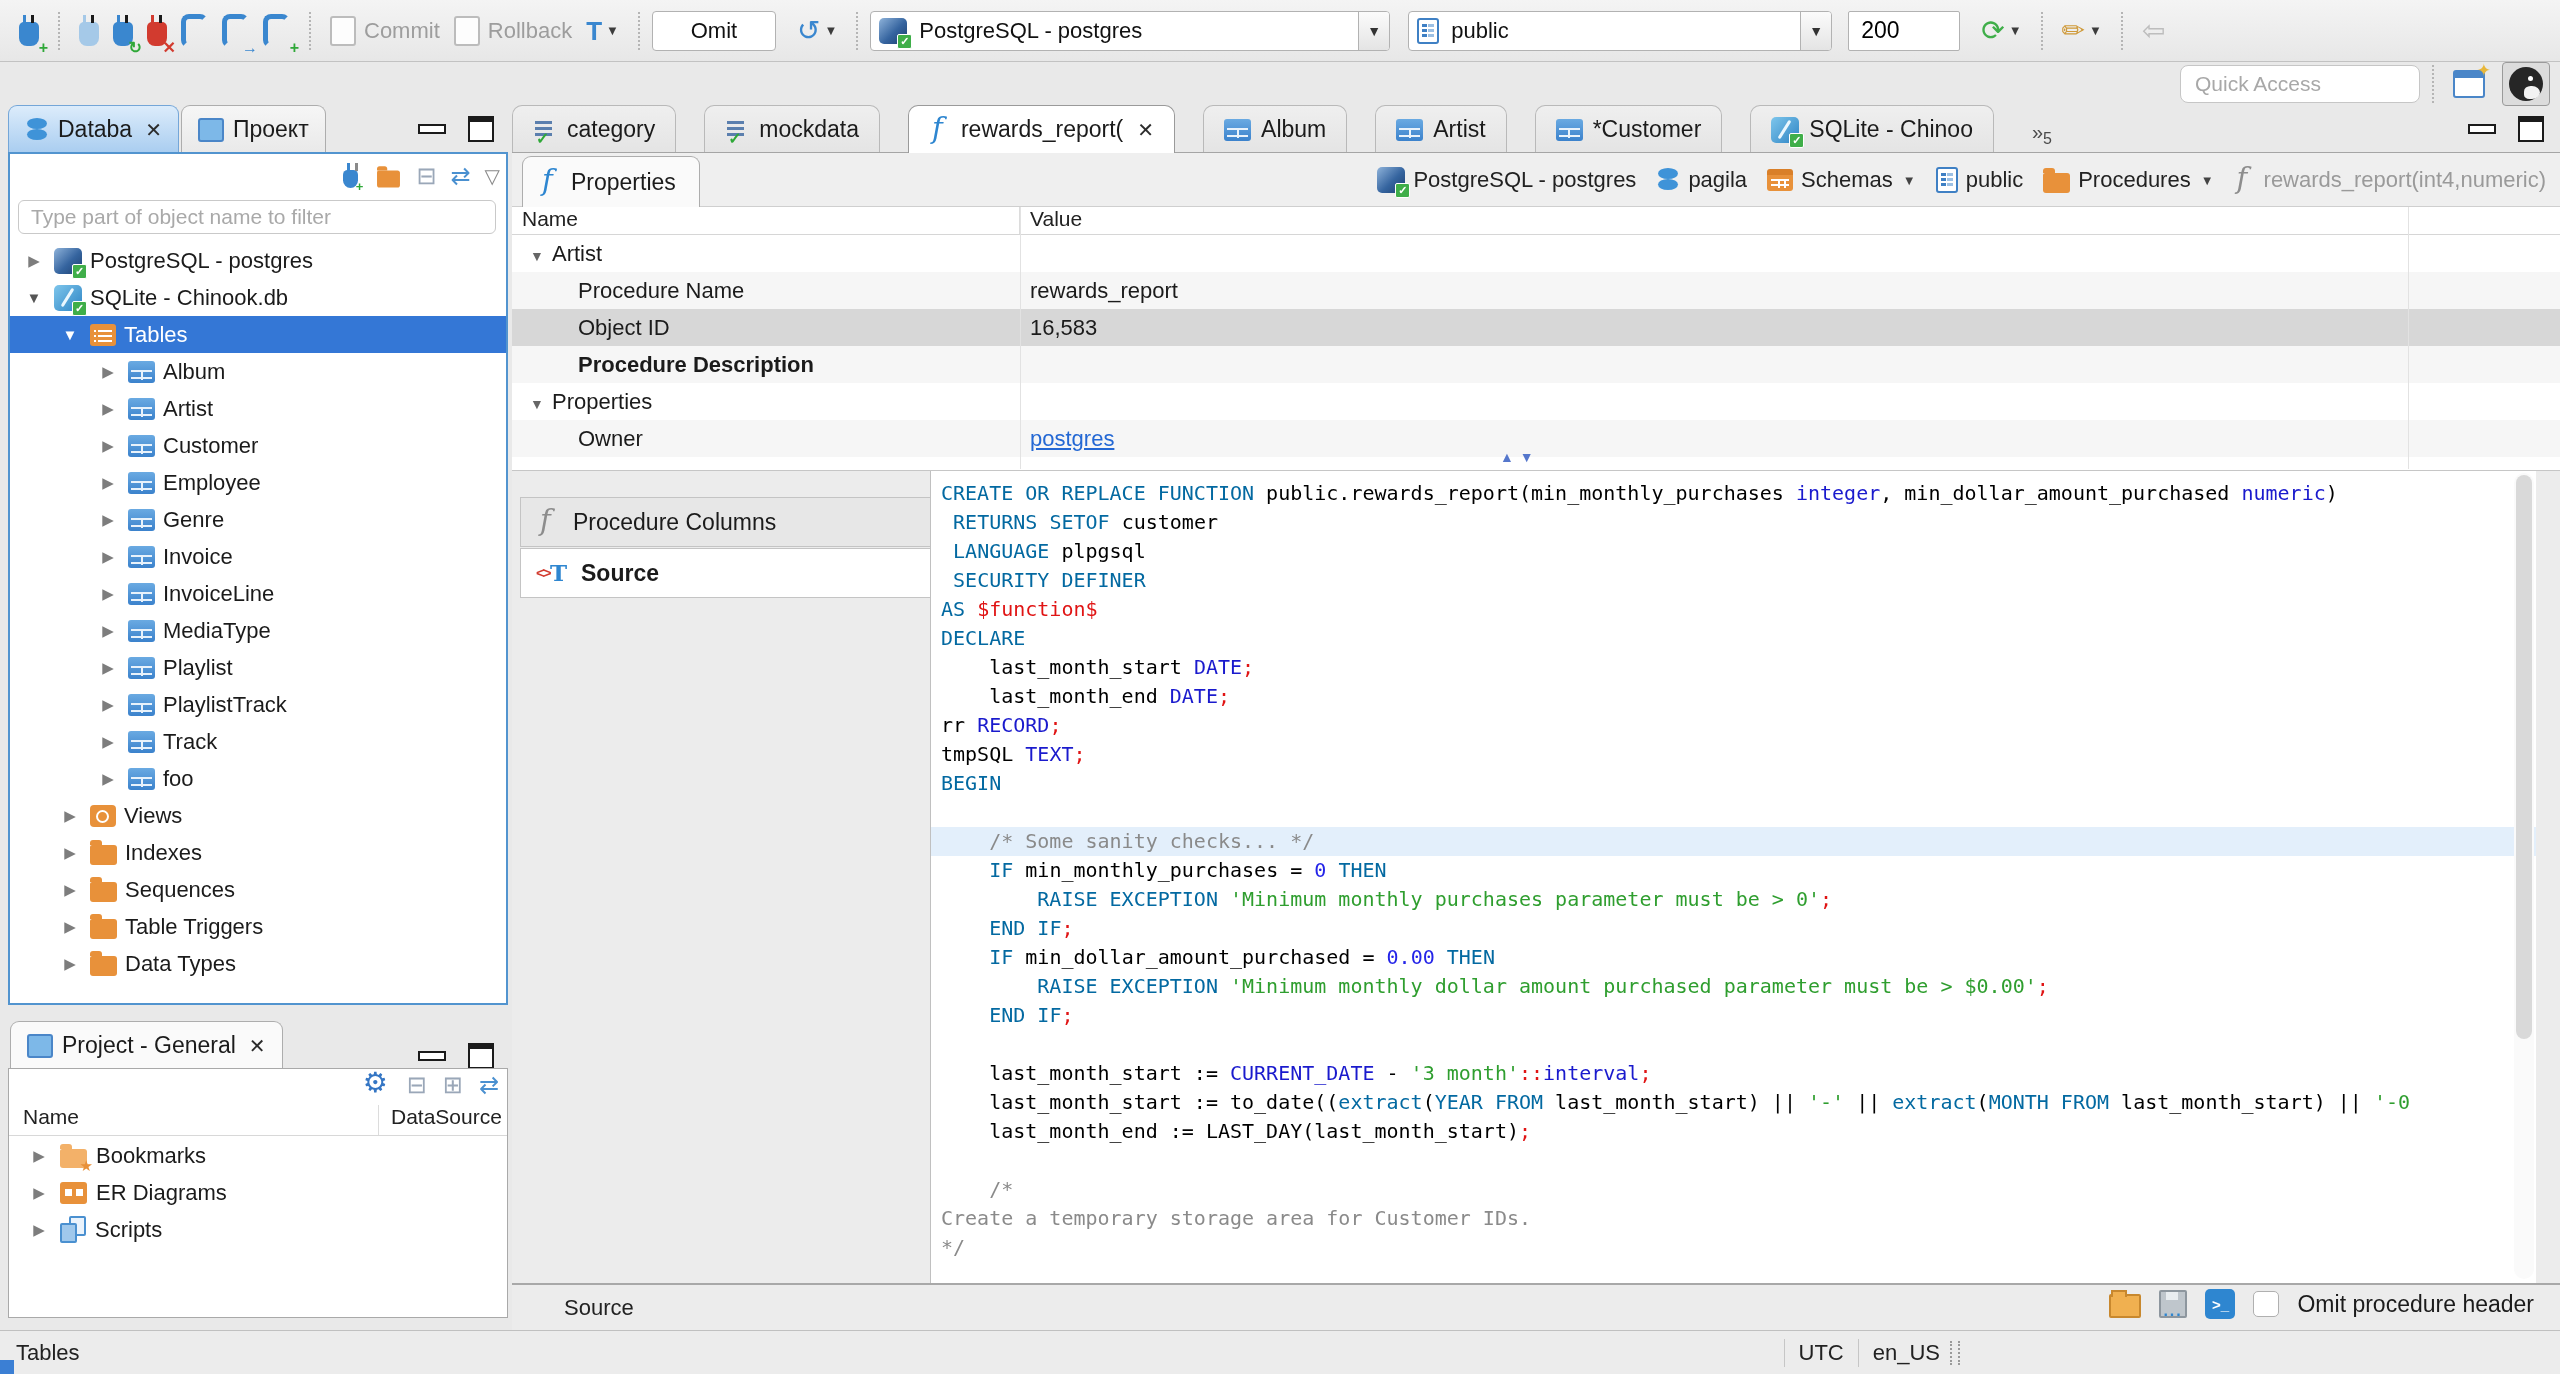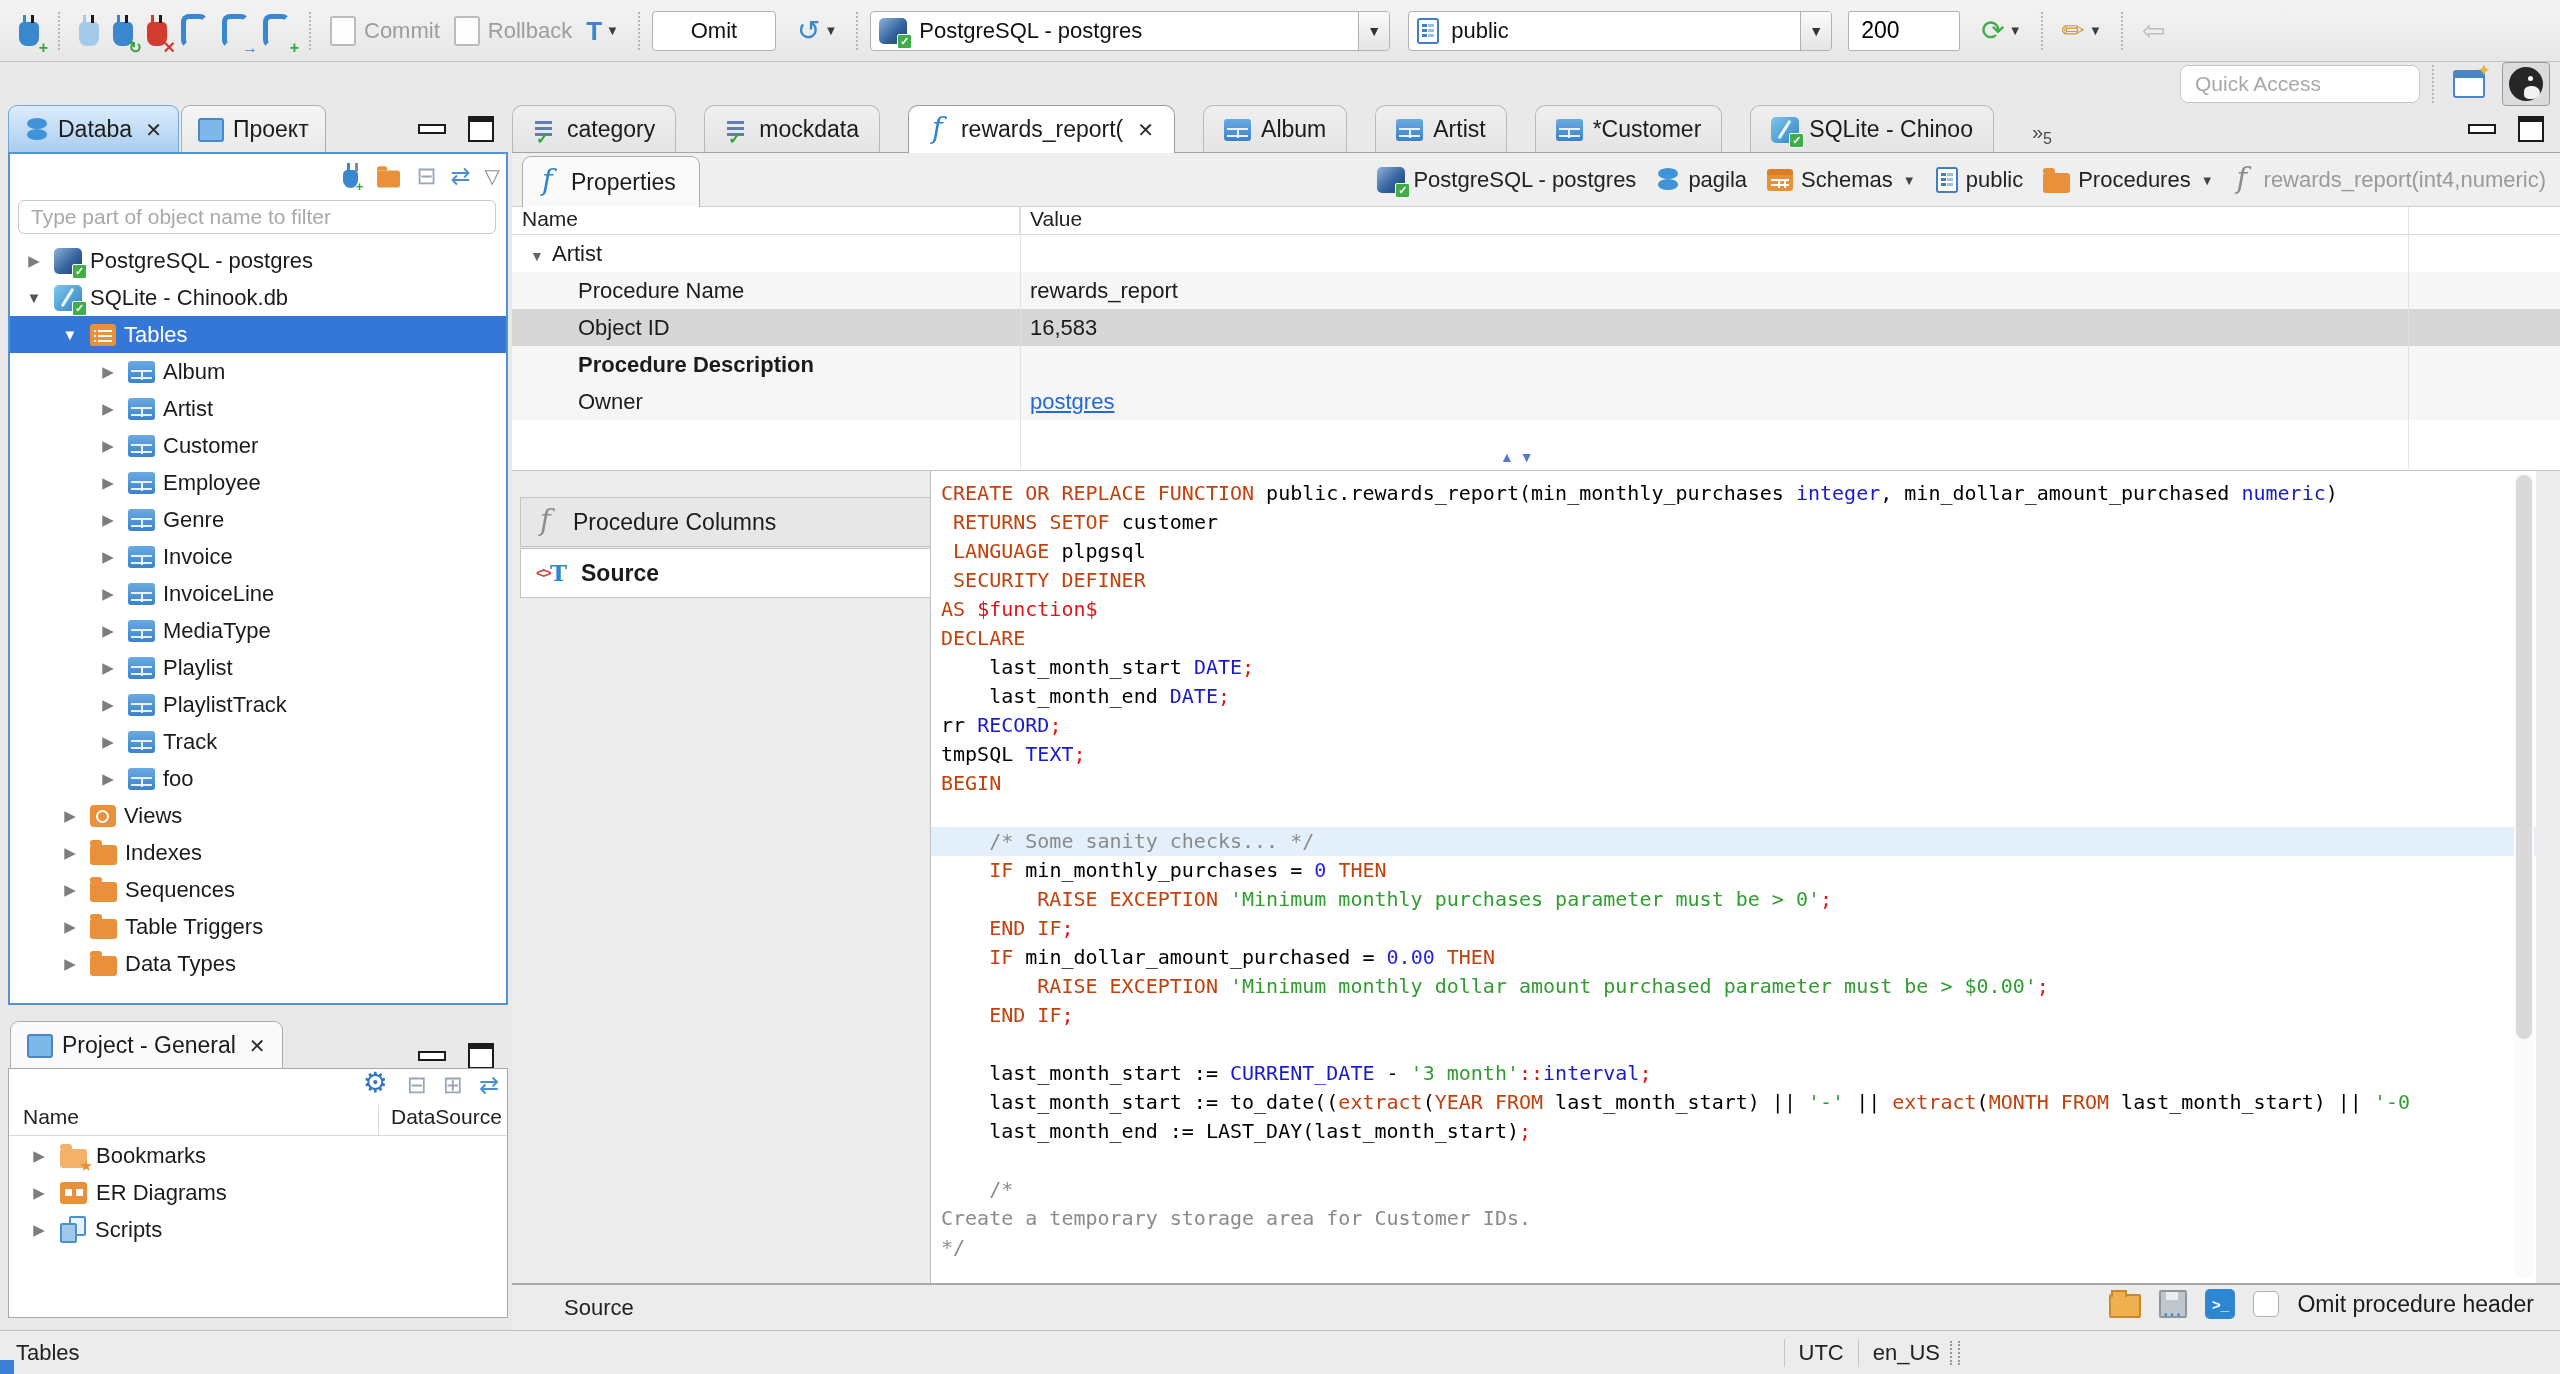--- a/index.html
+++ b/index.html
@@ -156,21 +156,21 @@
   #subarea{left:512px;top:470px;width:2048px;height:813px;background:#ececec;border-top:1px solid #c6c6c6;box-sizing:border-box;}
   .side-tab{position:absolute;left:8px;width:418px;height:50px;display:flex;align-items:center;gap:14px;padding:0 8px 0 16px;
             box-sizing:border-box;font-size:23px;border:1px solid #c4c4c4;background:#e7e7e7;}
   .side-tab.active{background:#fff;font-weight:bold;border-right-color:#fff;}
   #code-wrap{position:absolute;left:418px;top:0;width:1606px;height:812px;background:#fff;border-left:1px solid #c0c0c0;
              overflow:hidden;box-sizing:border-box;}
   #code{position:absolute;left:10px;top:8px;right:26px;font-family:"DejaVu Sans Mono","Liberation Mono",monospace;
         font-size:20px;line-height:29px;white-space:pre;}
   .cl{height:29px;}
   .cl.hl{background:#e3effb;margin-left:-10px;padding-left:10px;margin-right:-2000px;}
-  .c-p{color:#000;} .c-k{color:#c2410c;} .c-t{color:#1a1acd;} .c-n{color:#2424e8;}
+  .c-p{color:#000;} .c-k{color:#0369a1;} .c-t{color:#1a1acd;} .c-n{color:#2424e8;}
   .c-s{color:#2f9e2f;} .c-r{color:#e01414;} .c-c{color:#8a8a8a;}
   #vscroll{position:absolute;right:2px;top:2px;width:20px;height:806px;background:#fafafa;border-radius:10px;}
   #vscroll .thumb{position:absolute;left:2px;right:2px;top:2px;height:70%;background:#d9d9d9;border-radius:9px;}
 
   
   #ed-status{left:512px;top:1283px;width:2048px;height:47px;background:#ececec;border-top:2px solid #a8a8a8;
              display:flex;align-items:center;box-sizing:border-box;font-size:22px;}
   #ed-status .label{margin-left:52px;color:#222;}
   #ed-right{position:absolute;right:26px;top:1289px;display:flex;align-items:center;gap:18px;}
   .ic-openfolder{width:28px;height:20px;background:#f0b050;border:2px solid #c8882e;border-radius:2px;position:relative;margin-top:4px;}
@@ -541,20 +541,24 @@
         <span class="c2">rewards_report</span>
       </div>
     <div class="grow sel">
         <span class="c1">Object ID</span>
         <span class="c2">16,583</span>
       </div>
     <div class="grow alt">
         <span class="c1 g-bold">Procedure Description</span>
         <span class="c2"></span>
       </div>
+    <div class="grow group">
+        <span class="c1"><span class="gtri">▼</span><span>Properties</span></span>
+        <span class="c2"></span>
+      </div>
     <div class="grow alt">
         <span class="c1">Owner</span>
         <span class="c2"><a class="owner-link" href="#">postgres</a></span>
       </div>
   </div>
   <div id="grid-vline" class="abs"></div>
   <div id="grid-vline2" class="abs"></div>
   <div id="sash-arrows" class="abs">▲▼</div>
 
   <div id="subarea" class="abs">

